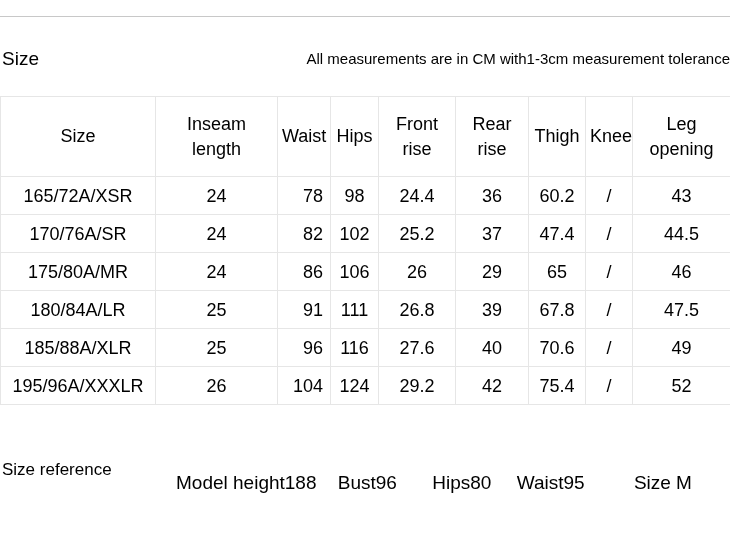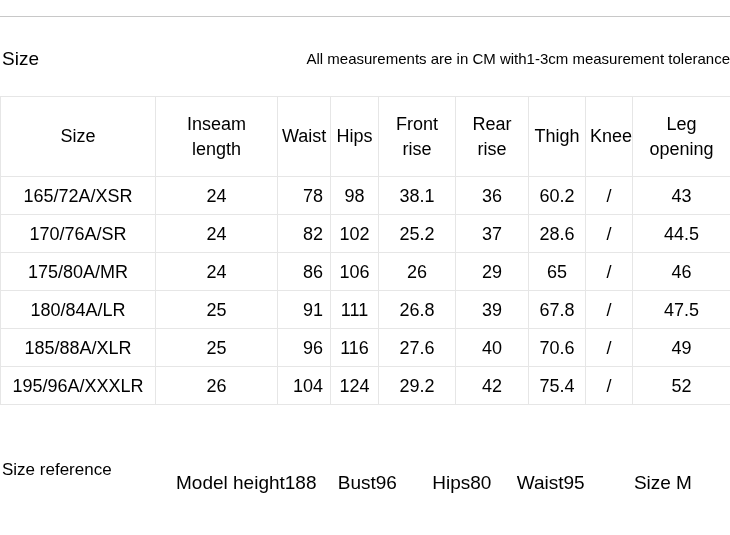--- a/index.html
+++ b/index.html
@@ -181,34 +181,34 @@
         <th>Knee</th>
         <th>Leg opening</th>
       </tr>
     </thead>
     <tbody>
       <tr>
         <td>165/72A/XSR</td>
         <td>24</td>
         <td class="cell-waist">78</td>
         <td>98</td>
-        <td>38.1</td>
+        <td>24.4</td>
         <td>36</td>
         <td>60.2</td>
         <td>/</td>
         <td>43</td>
       </tr>
       <tr>
         <td>170/76A/SR</td>
         <td>24</td>
         <td class="cell-waist">82</td>
         <td>102</td>
         <td>25.2</td>
         <td>37</td>
-        <td>28.6</td>
+        <td>47.4</td>
         <td>/</td>
         <td>44.5</td>
       </tr>
       <tr>
         <td>175/80A/MR</td>
         <td>24</td>
         <td class="cell-waist">86</td>
         <td>106</td>
         <td>26</td>
         <td>29</td>

